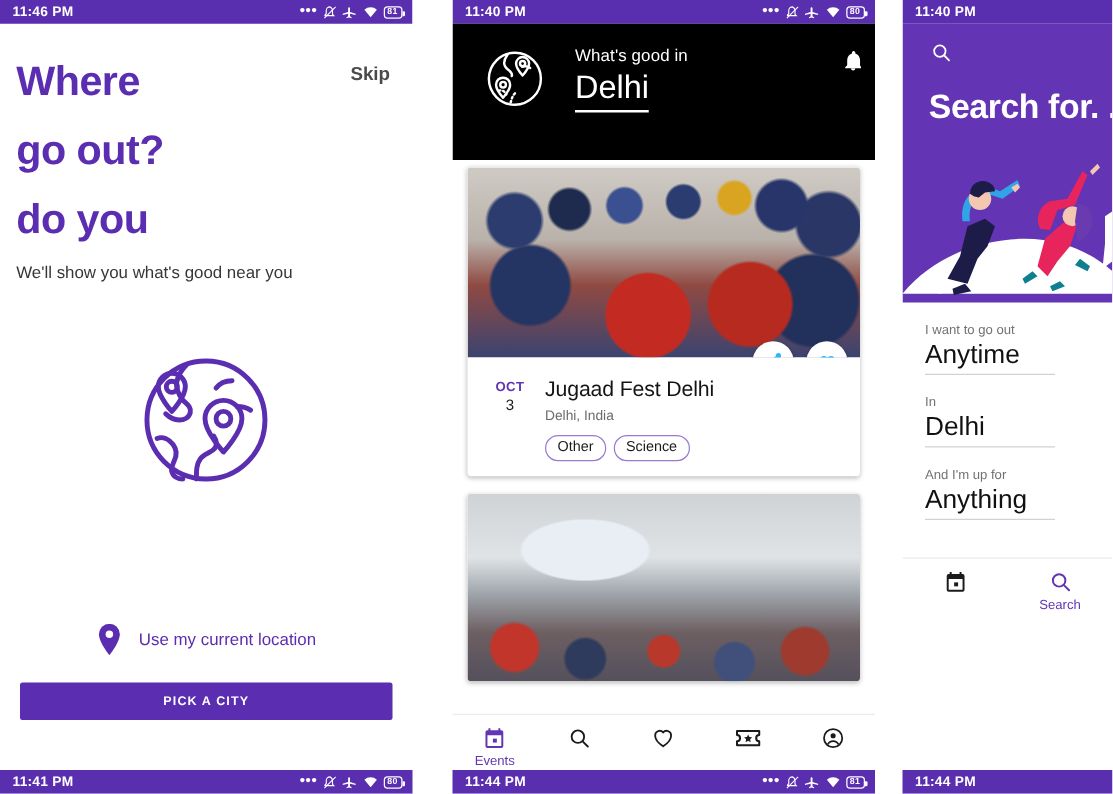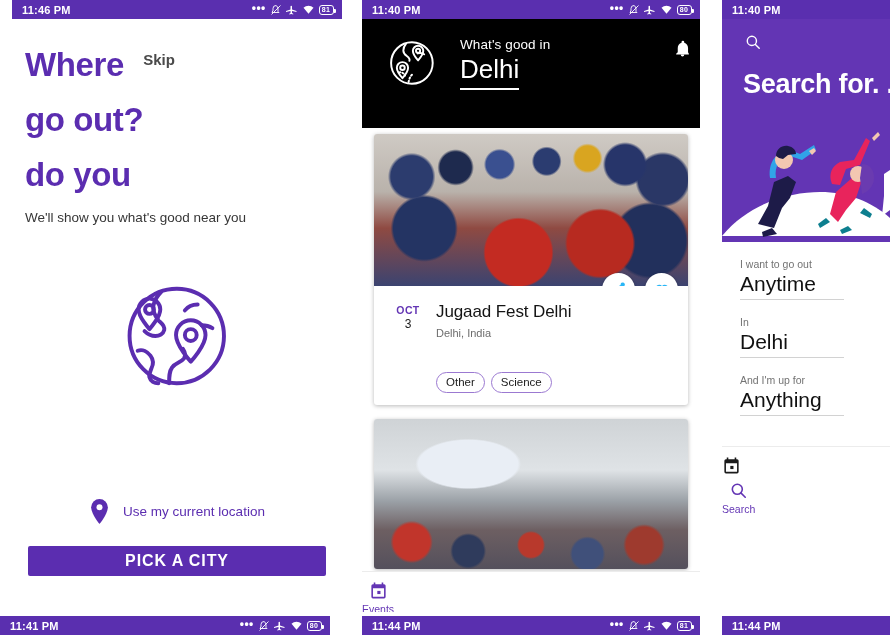--- a/index.html
+++ b/index.html
@@ -16,21 +16,21 @@
   }
 
   
   .panel {
     position: absolute;
     top: 0;
     height: 612px;
     background: #ffffff;
     overflow: hidden;
   }
-  .panel.p1 { left: 12px;   width: 330px; }
+  .panel.p1 { left: 0;   width: 330px; }
   .panel.p2 { left: 362px; width: 338px; }
   .panel.p3 { left: 722px; width: 168px; }
 
   .statusbar {
     height: 19px;
     background: #5A2FAF;
     color: #ffffff;
     display: flex;
     align-items: center;
     justify-content: space-between;
@@ -67,21 +67,21 @@
     position: absolute; right: -3px; top: 3px;
     width: 2px; height: 4px;
     background: #fff;
     border-radius: 0 1px 1px 0;
   }
 
   
   .p1-body { position: relative; height: 593px; }
   .p1-head {
     display: flex;
-    justify-content: flex-start;
+    justify-content: space-between;
     padding: 18px 18px 0 13px;
   }
   .headline {
     color: #5B2DB0;
     font-size: 33px;
     font-weight: bold;
     line-height: 55px;
     letter-spacing: -.4px;
   }
   .skip {
@@ -108,21 +108,21 @@
   .loc-text {
     color: #5B2DB0;
     font-size: 13.5px;
   }
   .pick-btn {
     position: absolute;
     left: 16px; right: 16px; bottom: 36px;
     height: 30px;
     background: #5B2DB0;
     color: #fff;
-    font-size: 16px;
+    font-size: 10px;
     font-weight: bold;
     letter-spacing: .9px;
     display: flex; align-items: center; justify-content: center;
     border-radius: 2px;
   }
 
   
   .p2-header {
     background: #000000;
     height: 109px;
@@ -209,31 +209,29 @@
     margin-top: 5px;
   }
   .tags { display: flex; gap: 6px; margin-top: 9px; flex-wrap: nowrap; }
   .tag {
     border: 1px solid #9b79d1;
     border-radius: 14px;
     padding: 3px 9px 4px 9px;
     font-size: 11.5px;
     color: #1b1b1b;
     white-space: nowrap;
-    margin-top: 24px;
   }
 
   .bottomnav {
     height: 60px;
     background: #ffffff;
     border-top: 1px solid #ececec;
     display: flex;
     align-items: flex-start;
     padding-top: 9px;
-    flex-direction: column;
   }
   .navitem {
     flex: 1;
     display: flex;
     flex-direction: column;
     align-items: center;
     gap: 3px;
   }
   .navlabel {
     font-size: 10.5px;

